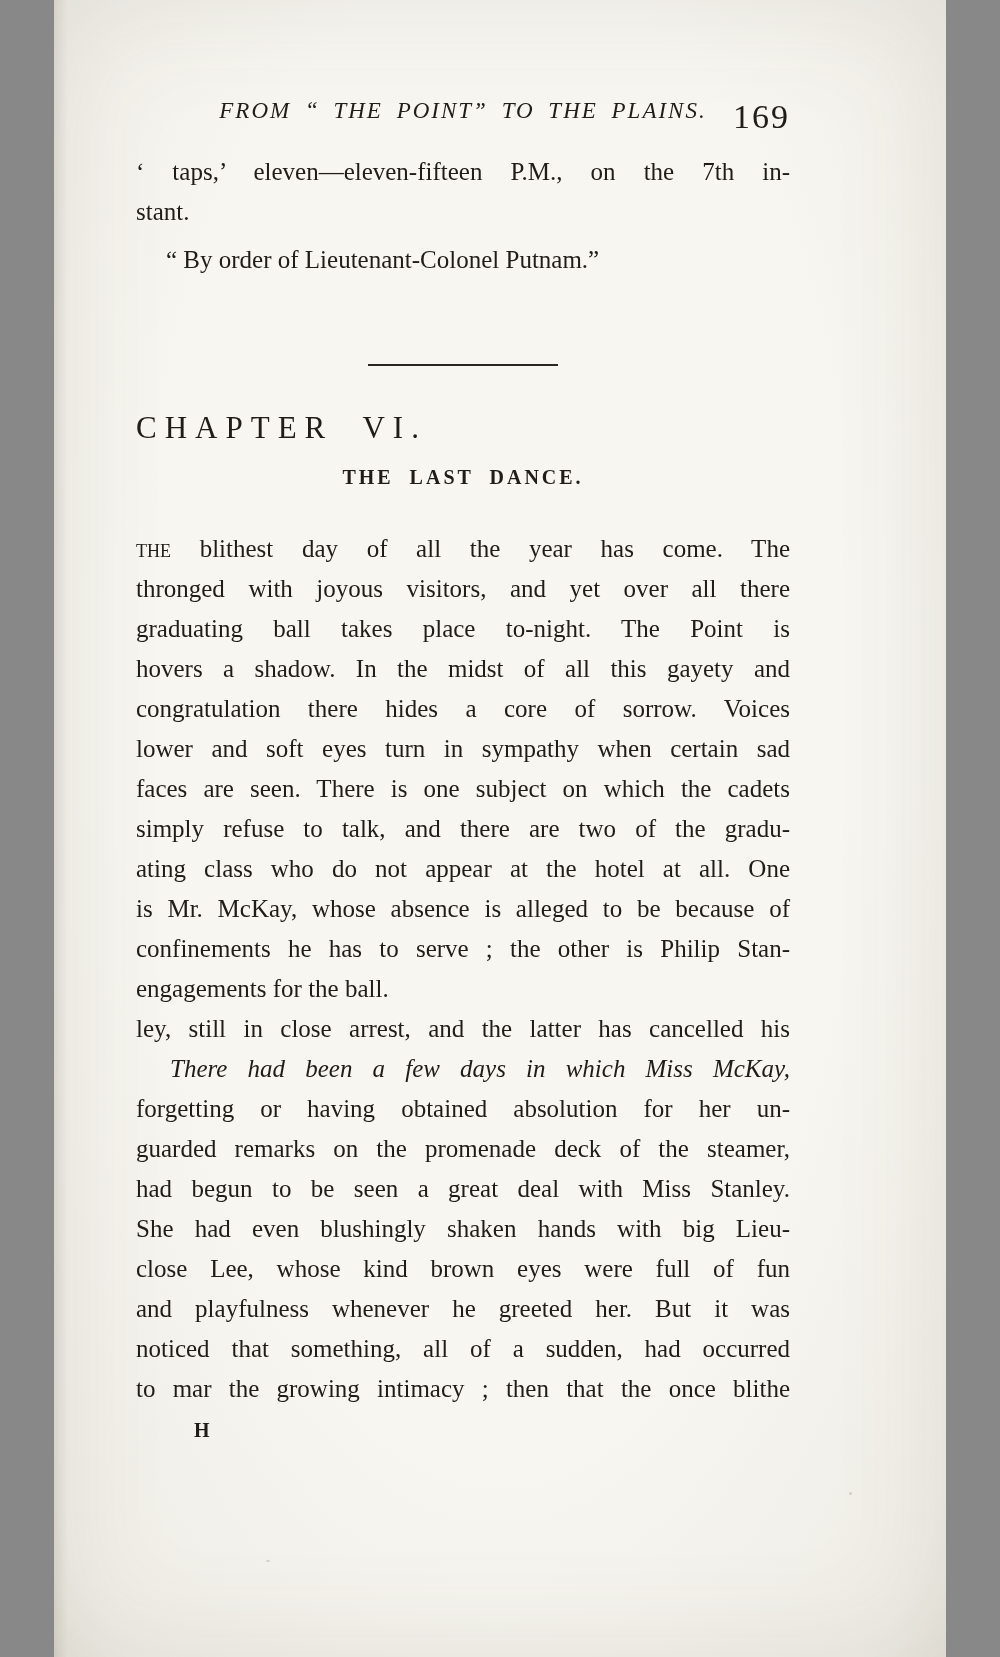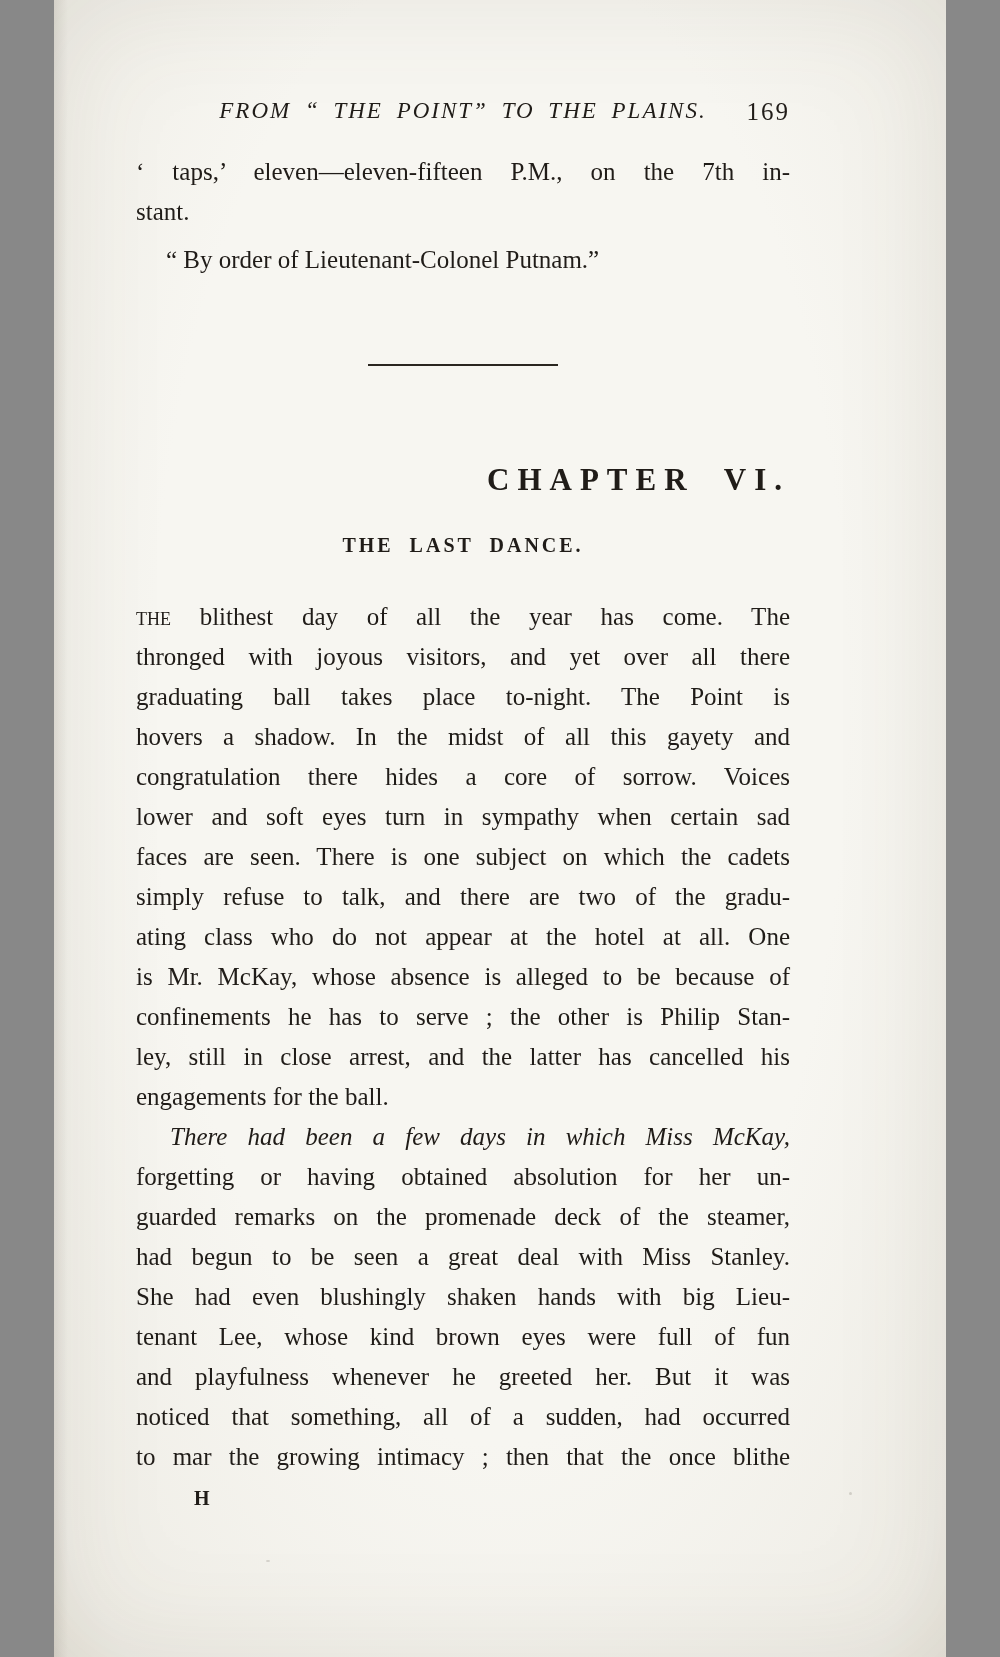--- a/index.html
+++ b/index.html
@@ -32,21 +32,21 @@
     font-style: italic;
     font-size: 23px;
     letter-spacing: 2px;
     word-spacing: 6px;
     white-space: nowrap;
   }
   .folio-top {
     position: absolute;
     right: 0;
     top: 0;
-    font-size: 25px;
+    font-size: 34px;
     letter-spacing: 2px;
     font-style: normal;
   }
 
   
   .line {
     line-height: 40px;
     font-size: 25px;
     text-align: justify;
     text-align-last: justify;
@@ -70,30 +70,29 @@
     text-align: center;
   }
   .divider {
     display: inline-block;
     width: 190px;
     height: 2px;
     background: #2a2620;
   }
 
   .chapter-heading {
-    margin-top: 92px;
-    text-align: right;
+    margin-top: 40px;
+    text-align: left;
     font-size: 31px;
     letter-spacing: 8px;
     word-spacing: 14px;
-    font-weight: bold;
   }
 
   .section-heading {
-    margin-top: 36px;
+    margin-top: 20px;
     text-align: center;
     font-size: 20px;
     font-weight: 700;
     letter-spacing: 3px;
     word-spacing: 8px;
   }
 
   .body-text { margin-top: 40px; }
 
   .lead-smallcaps { font-variant: small-caps; text-transform: lowercase; }
@@ -183,33 +182,33 @@
         <div class="line">thronged with joyous visitors, and yet over all there</div>
             <div class="line">graduating ball takes place to-night. The Point is</div>
             <div class="line">hovers a shadow. In the midst of all this gayety and</div>
             <div class="line">congratulation there hides a core of sorrow. Voices</div>
             <div class="line">lower and soft eyes turn in sympathy when certain sad</div>
             <div class="line">faces are seen. There is one subject on which the cadets</div>
             <div class="line">simply refuse to talk, and there are two of the gradu-</div>
             <div class="line">ating class who do not appear at the hotel at all. One</div>
             <div class="line">is Mr. McKay, whose absence is alleged to be because of</div>
             <div class="line">confinements he has to serve ; the other is Philip Stan-</div>
+            <div class="line last-line">engagements for the ball.</div>
             <div class="line">ley, still in close arrest, and the latter has cancelled his</div>
-            <div class="line last-line">engagements for the ball.</div>
           </div>
       </div>
 
       <div class="para2 continues">
 
       <div class="line">There had been a few days in which Miss McKay,</div>
           <div class="line">forgetting or having obtained absolution for her un-</div>
           <div class="line">guarded remarks on the promenade deck of the steamer,</div>
           <div class="line">had begun to be seen a great deal with Miss Stanley.</div>
           <div class="line">She had even blushingly shaken hands with big Lieu-</div>
-          <div class="line">tenant Lee, whose kind brown eyes were full of fun</div>
+          <div class="line">close Lee, whose kind brown eyes were full of fun</div>
           <div class="line">and playfulness whenever he greeted her. But it was</div>
           <div class="line">noticed that something, all of a sudden, had occurred</div>
           <div class="line last-line">to mar the growing intimacy ; then that the once blithe</div>
         </div>
 
     </div>
 
     <div class="page-footer">
       <span class="signature-letter">H</span>
     </div>

